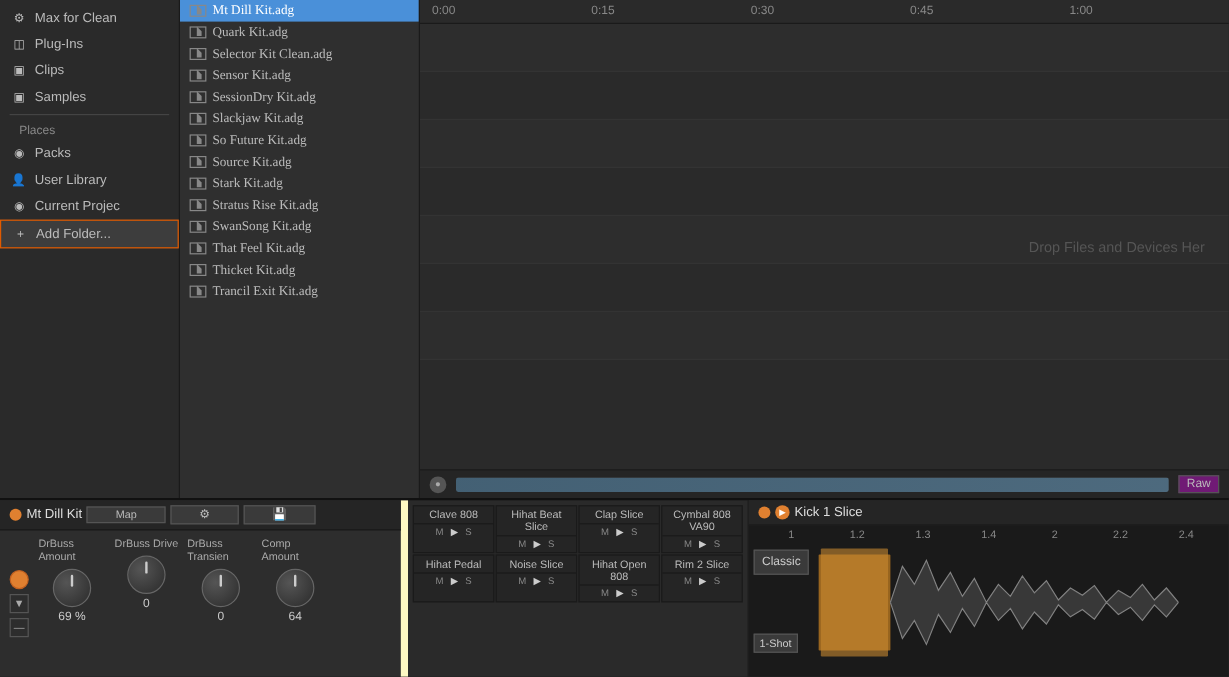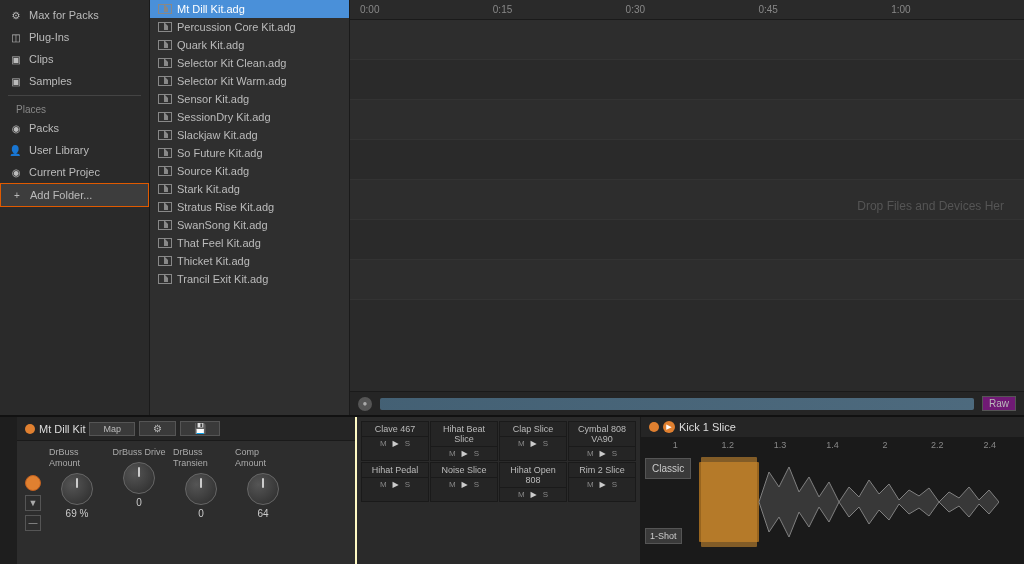--- a/index.html
+++ b/index.html
@@ -71,20 +71,21 @@
     .file-list::-webkit-scrollbar-thumb { background: #555; border-radius: 3px; }
 
     .file-item {
       display: flex;
       align-items: center;
       padding: 3px 8px;
       cursor: pointer;
       color: #bbb;
       font-size: 11px;
       white-space: nowrap;
+      font-family: Liberation Serif, serif;
     }
     .file-item.selected { background: #4a90d9; color: #fff; }
     .file-item .file-icon {
       width: 14px;
       height: 10px;
       border: 1px solid #888;
       margin-right: 5px;
       flex-shrink: 0;
       display: flex;
       align-items: center;
@@ -187,24 +188,23 @@
     .bottom-rack {
       height: 149px;
       background: #1e1e1e;
       border-top: 2px solid #111;
       display: flex;
     }
 
     
     .device-panel {
       background: #2d2d2d;
-      border-right: 2px solid #fef9c3;
+      border-right: 6px solid #fef9c3;
       display: flex;
       flex-direction: column;
-      margin-left: 17px;
     }
 
     .device-header {
       display: flex;
       align-items: center;
       padding: 4px 8px;
       background: #252525;
       border-bottom: 1px solid #1a1a1a;
       gap: 4px;
     }
@@ -213,21 +213,21 @@
       height: 10px;
       border-radius: 50%;
       background: #e08030;
     }
     .device-name {
       color: #ddd;
       font-size: 11px;
       font-weight: 500;
     }
     .device-btn {
-      padding: 1px 13px;
+      padding: 1px 23px;
       background: #3a3a3a;
       border: 1px solid #555;
       color: #bbb;
       font-size: 9px;
       cursor: pointer;
     }
 
     .device-controls {
       display: flex;
       padding: 4px;
@@ -398,21 +398,21 @@
     .track-row:nth-child(odd) { background: #2d2d2d; }
   </style>
 </head>
 <body>
 
 <div class="top-section">
 
   <div class="sidebar">
     <div class="sidebar-item">
       <span class="icon">⚙</span>
-      <span>Max for Packs</span>
+      <span>Max for Clean</span>
     </div>
     <div class="sidebar-item">
       <span class="icon">◫</span>
       <span>Plug-Ins</span>
     </div>
     <div class="sidebar-item">
       <span class="icon">▣</span>
       <span>Clips</span>
     </div>
     <div class="sidebar-item">
@@ -442,33 +442,25 @@
     </div>
   </div>
 
   <div class="file-list">
     <div class="file-item selected">
       <span class="file-icon"></span>
       <span>Mt Dill Kit.adg</span>
     </div>
     <div class="file-item">
       <span class="file-icon"></span>
-      <span>Percussion Core Kit.adg</span>
-    </div>
-    <div class="file-item">
-      <span class="file-icon"></span>
       <span>Quark Kit.adg</span>
     </div>
     <div class="file-item">
       <span class="file-icon"></span>
       <span>Selector Kit Clean.adg</span>
-    </div>
-    <div class="file-item">
-      <span class="file-icon"></span>
-      <span>Selector Kit Warm.adg</span>
     </div>
     <div class="file-item">
       <span class="file-icon"></span>
       <span>Sensor Kit.adg</span>
     </div>
     <div class="file-item">
       <span class="file-icon"></span>
       <span>SessionDry Kit.adg</span>
     </div>
     <div class="file-item">
@@ -580,21 +572,21 @@
         <div class="knob"></div>
         <div class="knob-value">64</div>
       </div>
     </div>
   </div>
 
   <div style="background:#2a2a2a;border-right:1px solid #1a1a1a;padding:4px;">
 
     <div class="pad-row" style="display:flex;gap:1px;margin-bottom:1px;">
       <div class="pad-cell">
-        <div class="pad-name">Clave 467</div>
+        <div class="pad-name">Clave 808</div>
         <div class="pad-buttons">
           <span class="pad-btn">M</span>
           <span class="pad-btn active">▶</span>
           <span class="pad-btn">S</span>
         </div>
       </div>
       <div class="pad-cell">
         <div class="pad-name">Hihat Beat Slice</div>
         <div class="pad-buttons">
           <span class="pad-btn">M</span>

